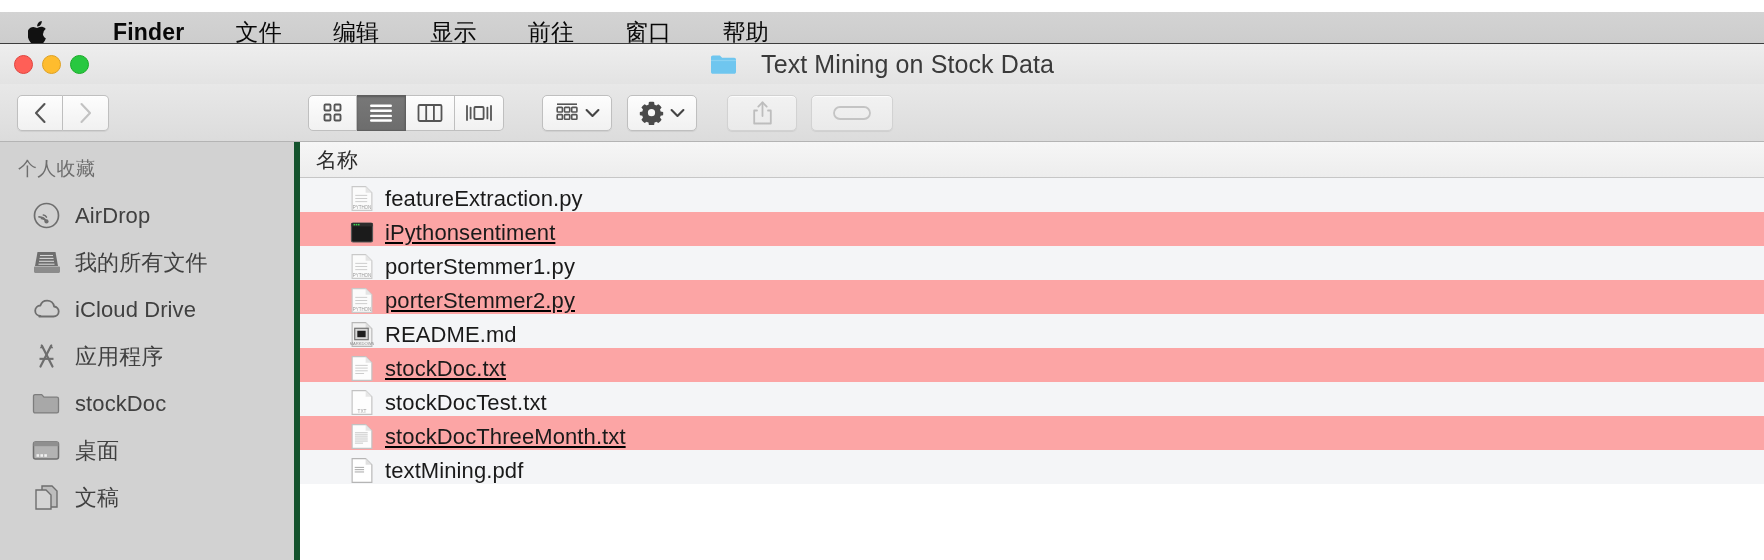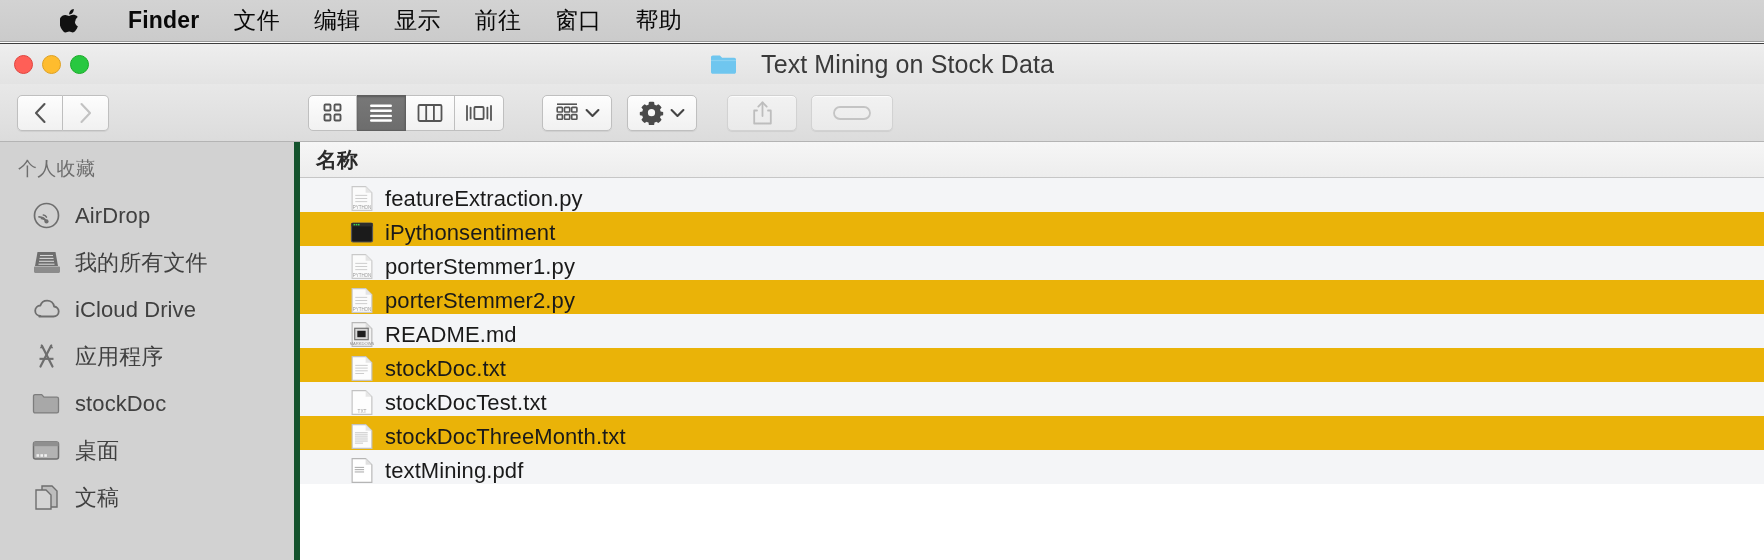--- a/index.html
+++ b/index.html
@@ -5,24 +5,24 @@
   * { margin:0; padding:0; box-sizing:border-box; }
   html, body {
     width:1764px; height:560px;
     font-family:"Liberation Sans","DejaVu Sans",sans-serif;
     background:#ffffff; overflow:hidden;
     -webkit-font-smoothing:antialiased;
   }
 
   
   #menubar{
-    position:absolute; left:0; top:0; width:1764px; height:42px;
+    position:absolute; left:0; top:12px; width:1764px; height:42px;
     background:linear-gradient(180deg,#d3d3d3 0%,#cbcbcb 100%);
     border-bottom:1px solid #9a9a9a;
-    display:flex; align-items:center; padding-left:60px;
+    display:flex; align-items:center; padding-left:28px;gap:17px;
   }
   #menubar .mb-item{
     font-size:23px; color:#080808; margin-right:34px;
     letter-spacing:.2px; white-space:nowrap; cursor:default;
   }
   #menubar .mb-item.bold{ font-weight:bold; }
   #apple-logo{ margin-right:46px; display:block; }
 
   
   #window{
@@ -115,27 +115,27 @@
   .sb-ico{ width:28px; height:28px; display:flex; align-items:center; justify-content:center; flex:0 0 28px; }
 
   
   #filelist{ flex:1; background:#fff; overflow:hidden; }
   #col-header{
     height:36px; background:linear-gradient(180deg,#f6f6f6 0%,#ededed 100%);
     border-bottom:1px solid #c6c6c6;
     display:flex; align-items:center; padding-left:16px;
     cursor:default;
   }
-  #col-header .col-title{ font-size:21px; color:#2a2a2a; font-weight:bold; }
+  #col-header .col-title{ font-size:21px; color:#2a2a2a; font-weight:normal; }
   .frow{
     height:34px; display:flex; align-items:flex-end; padding-left:50px; gap:11px;
     cursor:default;
   }
   .frow.odd{ background:#f4f5f7; }
-  .frow.even{ background:#eab308; }
+  .frow.even{ background:#fca5a5;text-decoration:underline; }
   .fname{ font-size:22px; color:#1a1a1a; white-space:nowrap; letter-spacing:.1px; }
   .fico{ width:24px; height:27px; flex:0 0 24px; display:block; }
 </style>
 </head>
 <body>
 
 <div id="menubar">
   <svg id="apple-logo" width="22" height="26" viewBox="0 0 22 26">
     <path fill="#111" d="M15.3 13.6c0-3 2.4-4.4 2.5-4.5-1.4-2-3.5-2.3-4.3-2.3-1.8-.2-3.5 1.1-4.5 1.1-.9 0-2.3-1.1-3.8-1-2 .03-3.8 1.1-4.8 2.9-2 3.5-.5 8.8 1.5 11.7 1 1.4 2.1 3 3.6 2.9 1.4-.06 2-.9 3.7-.9 1.7 0 2.2.9 3.7.9 1.5 0 2.5-1.4 3.4-2.8 1.1-1.6 1.5-3.2 1.6-3.3-.04-.02-3-1.2-3-4.7z"></path>
     <path fill="#111" d="M12.6 4.7C13.4 3.7 13.9 2.4 13.8 1c-1.2.05-2.6.8-3.4 1.8-.75.9-1.4 2.3-1.2 3.6 1.3.1 2.7-.7 3.4-1.7z"></path>

